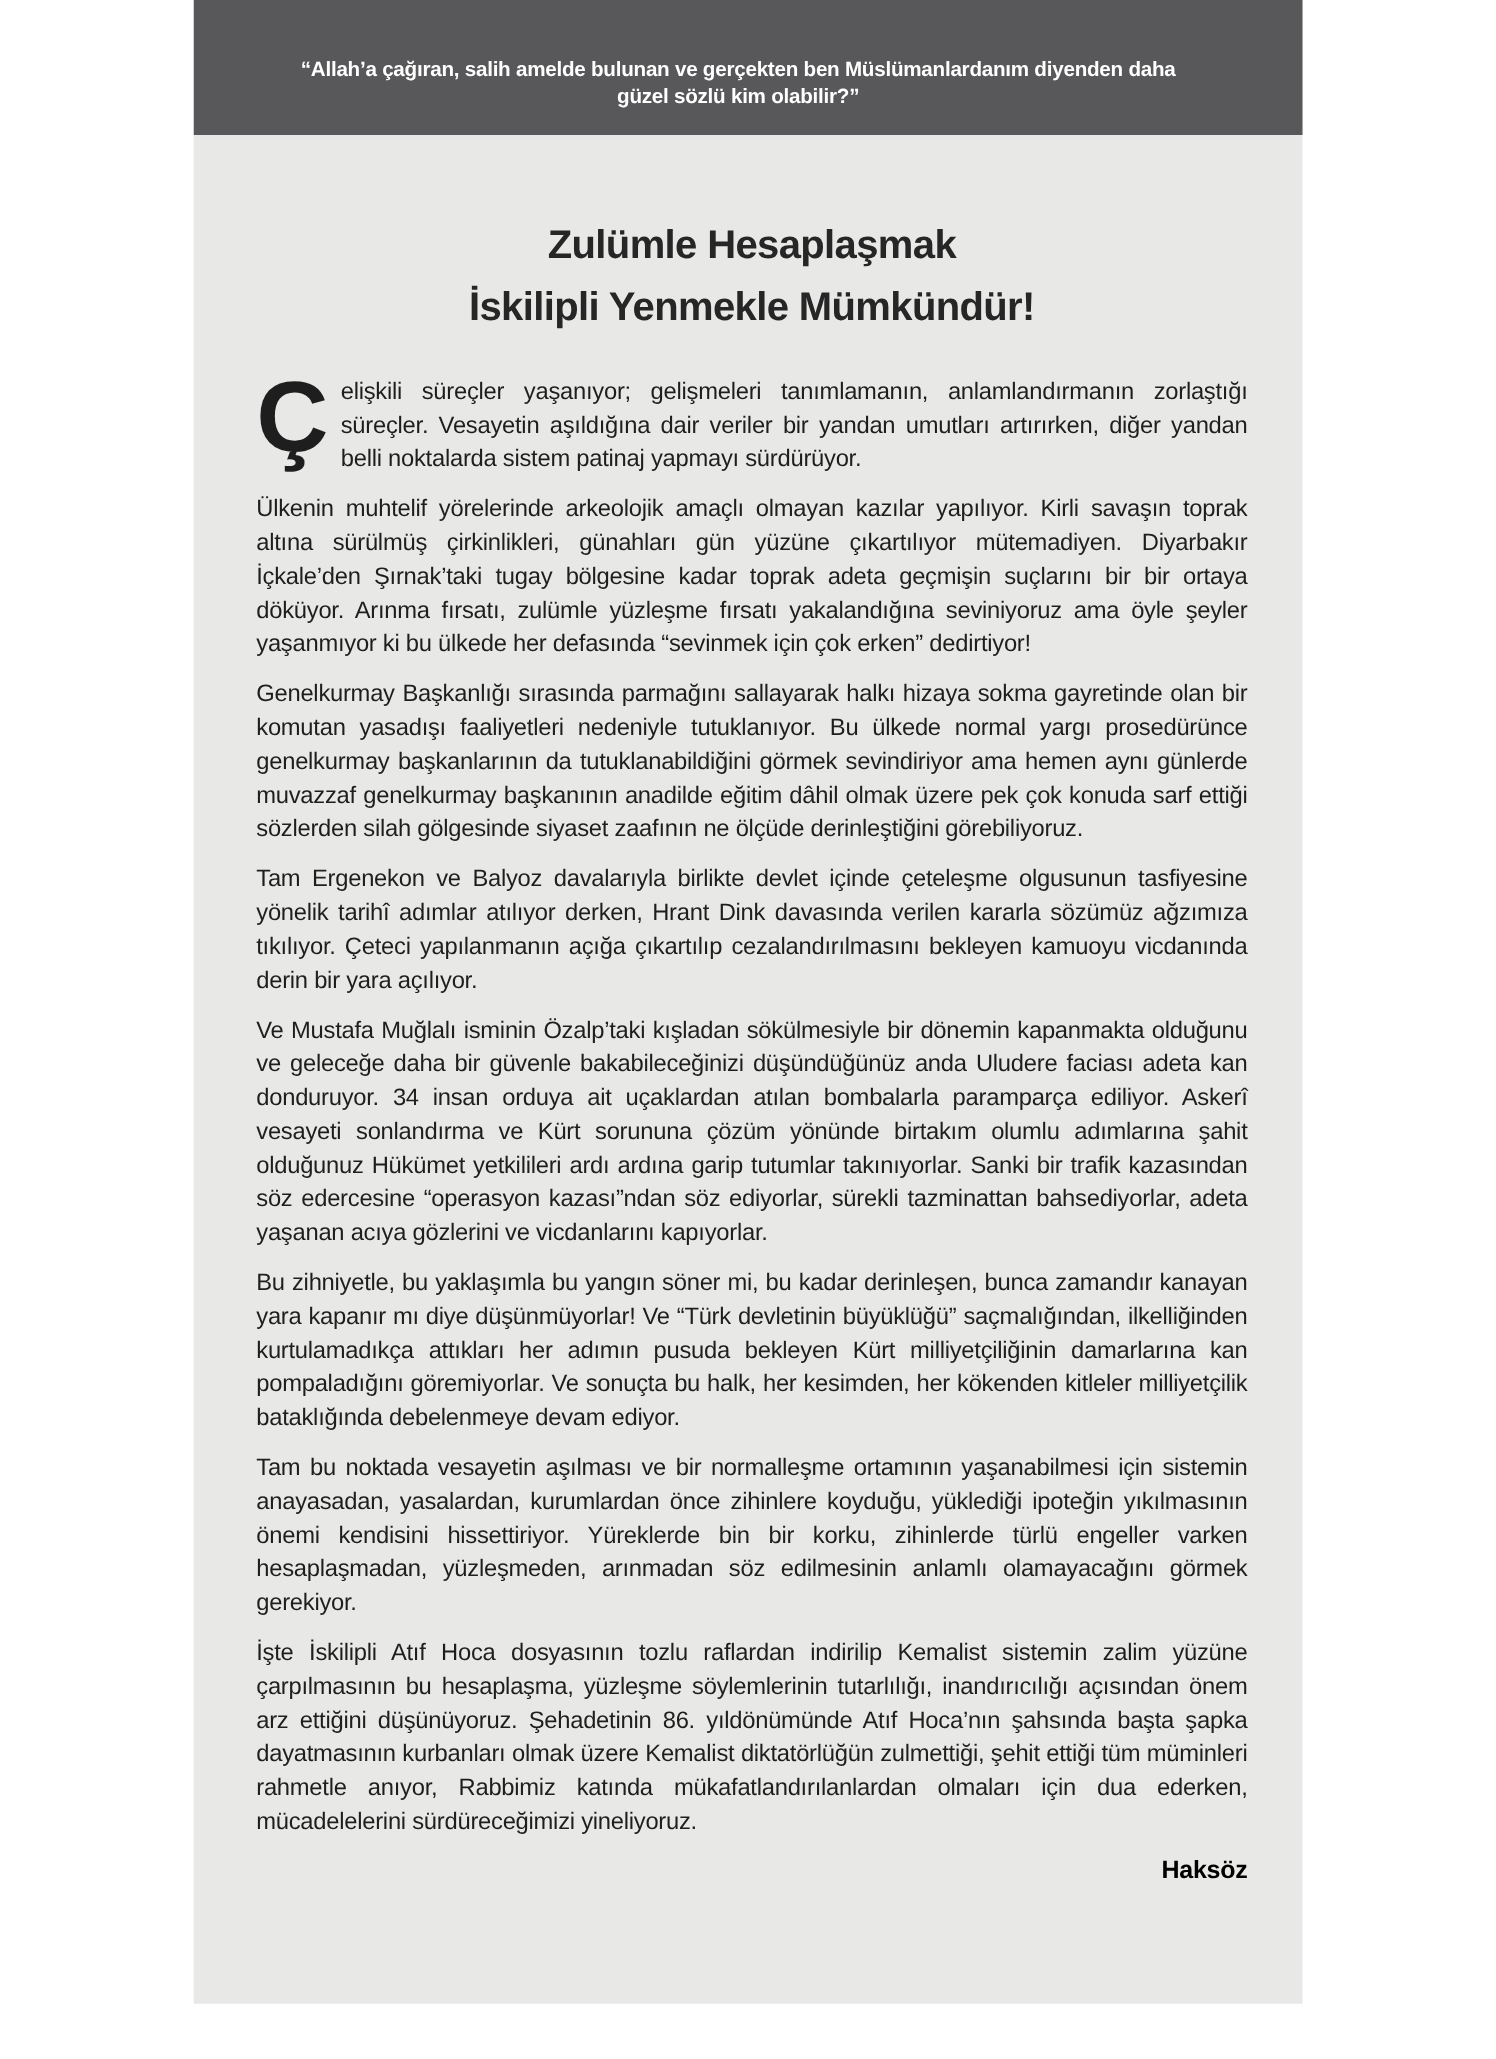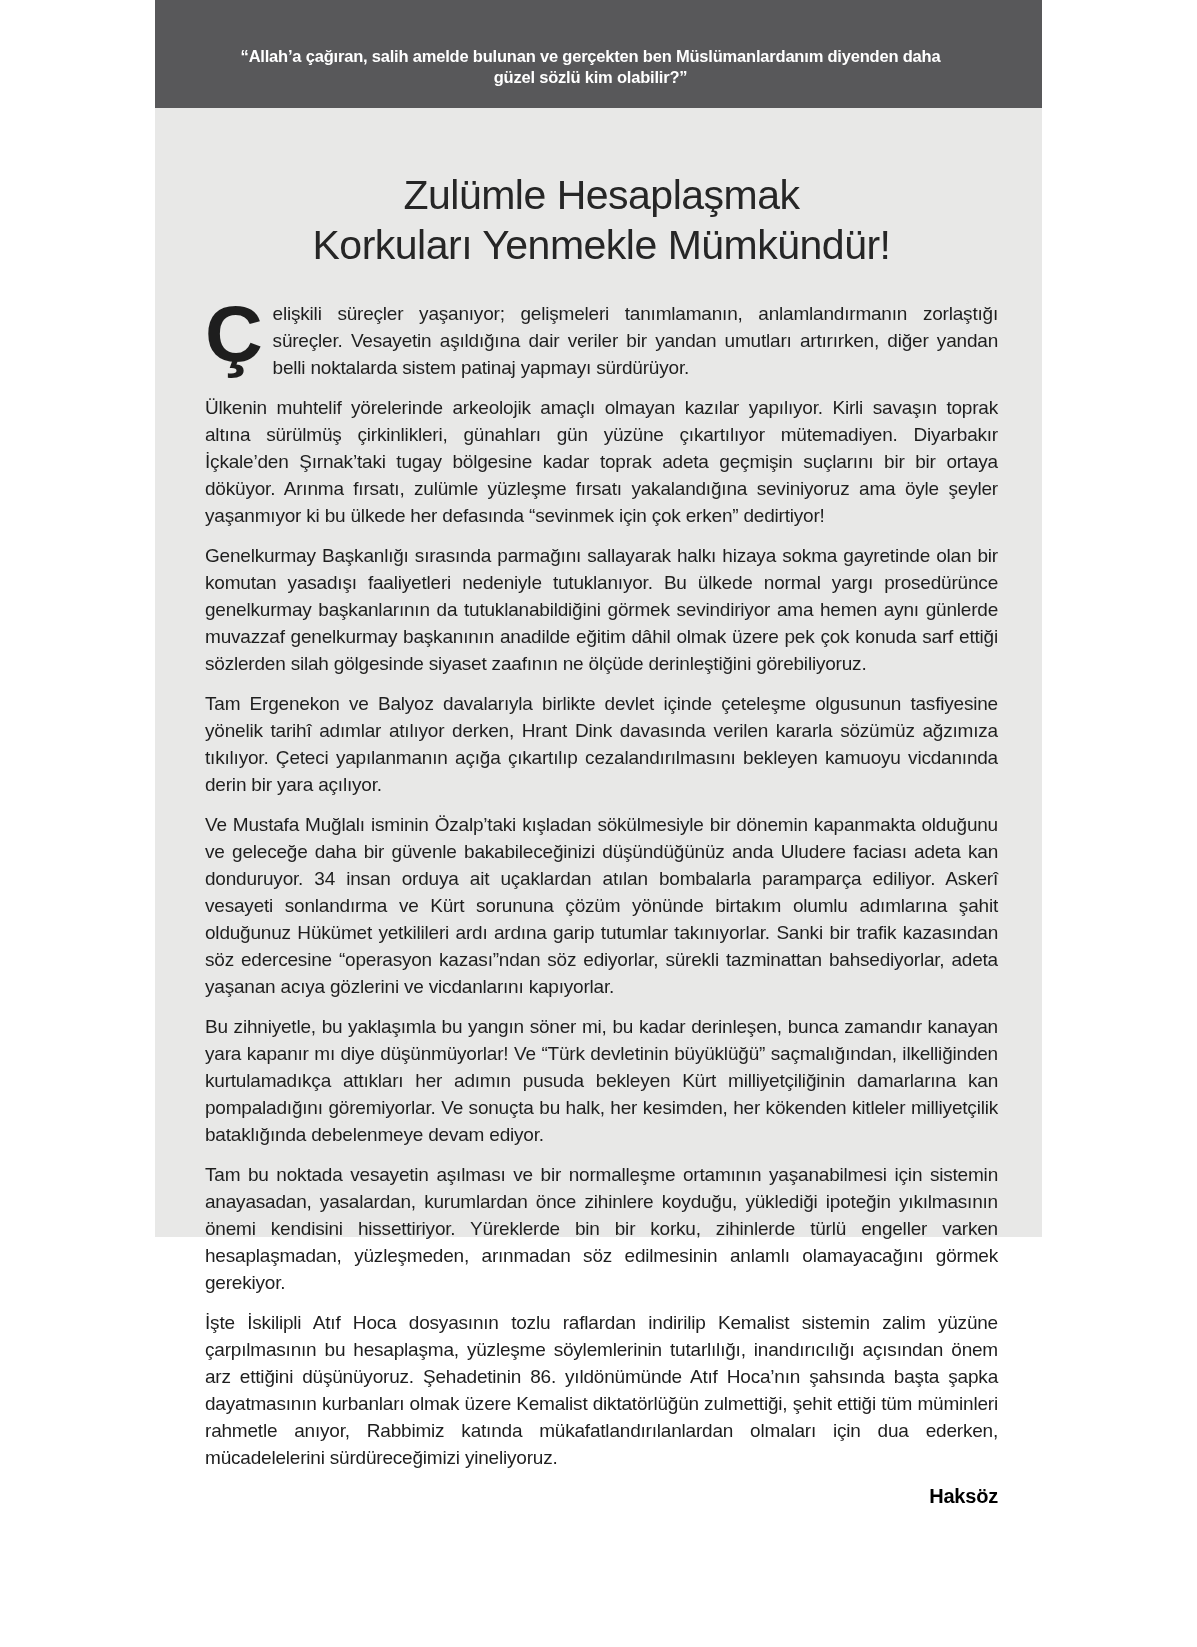--- a/index.html
+++ b/index.html
@@ -13,21 +13,21 @@
     width: 1197px;
     height: 1647px;
     background: #ffffff;
     overflow: hidden;
   }
   .page {
     position: absolute;
     left: 155px;
     top: 0;
     width: 887px;
-    height: 1237px;
+    height: 1603px;
     background: #e8e8e7;
   }
   .page-header {
     background: #58585a;
     color: #ffffff;
     height: 108px;
     box-sizing: border-box;
     padding: 46px 80px 0 64px;
   }
   .page-header .quote {
@@ -45,23 +45,23 @@
     text-align: right;
     margin: 2px 0 0 0;
   }
   .content {
     box-sizing: border-box;
     padding: 62px 44px 0 50px;
   }
   h1.title {
     margin: 0 0 30px 0;
     text-align: center;
-    font-size: 41px;
+    font-size: 32px;
     line-height: 50px;
-    font-weight: normal;
+    font-weight: bold;
     color: #262626;
     letter-spacing: -0.5px;
   }
   h1.title span { display: block; }
   article p {
     margin: 0 0 13px 0;
     font-size: 19px;
     line-height: 27px;
     color: #1e1e1e;
     text-align: justify;
@@ -90,21 +90,21 @@
 <div class="canvas">
   <div class="page">
 
     <header class="page-header">
       <p class="quote">“Allah’a çağıran, salih amelde bulunan ve gerçekten ben Müslümanlardanım diyenden daha güzel sözlü kim olabilir?”</p>
     </header>
 
     <div class="content">
       <h1 class="title">
         <span>Zulümle Hesaplaşmak</span>
-        <span>Korkuları Yenmekle Mümkündür!</span>
+        <span>İskilipli Yenmekle Mümkündür!</span>
       </h1>
 
       <article>
         <p class="lead">
           <span class="dropcap">Ç</span>
           <span>elişkili süreçler yaşanıyor; gelişmeleri tanımlamanın, anlamlandırmanın zorlaştığı süreçler. Vesayetin aşıldığına dair veriler bir yandan umutları artırırken, diğer yandan belli noktalarda sistem patinaj yapmayı sürdürüyor.</span>
         </p>
         <p>Ülkenin muhtelif yörelerinde arkeolojik amaçlı olmayan kazılar yapılıyor. Kirli savaşın toprak altına sürülmüş çirkinlikleri, günahları gün yüzüne çıkartılıyor mütemadiyen. Diyarbakır İçkale’den Şırnak’taki tugay bölgesine kadar toprak adeta geçmişin suçlarını bir bir ortaya döküyor. Arınma fırsatı, zulümle yüzleşme fırsatı yakalandığına seviniyoruz ama öyle şeyler yaşanmıyor ki bu ülkede her defasında “sevinmek için çok erken” dedirtiyor!</p>
         <p>Genelkurmay Başkanlığı sırasında parmağını sallayarak halkı hizaya sokma gayretinde olan bir komutan yasadışı faaliyetleri nedeniyle tutuklanıyor. Bu ülkede normal yargı prosedürünce genelkurmay başkanlarının da tutuklanabildiğini görmek sevindiriyor ama hemen aynı günlerde muvazzaf genelkurmay başkanının anadilde eğitim dâhil olmak üzere pek çok konuda sarf ettiği sözlerden silah gölgesinde siyaset zaafının ne ölçüde derinleştiğini görebiliyoruz.</p>
         <p>Tam Ergenekon ve Balyoz davalarıyla birlikte devlet içinde çeteleşme olgusunun tasfiyesine yönelik tarihî adımlar atılıyor derken, Hrant Dink davasında verilen kararla sözümüz ağzımıza tıkılıyor. Çeteci yapılanmanın açığa çıkartılıp cezalandırılmasını bekleyen kamuoyu vicdanında derin bir yara açılıyor.</p>

